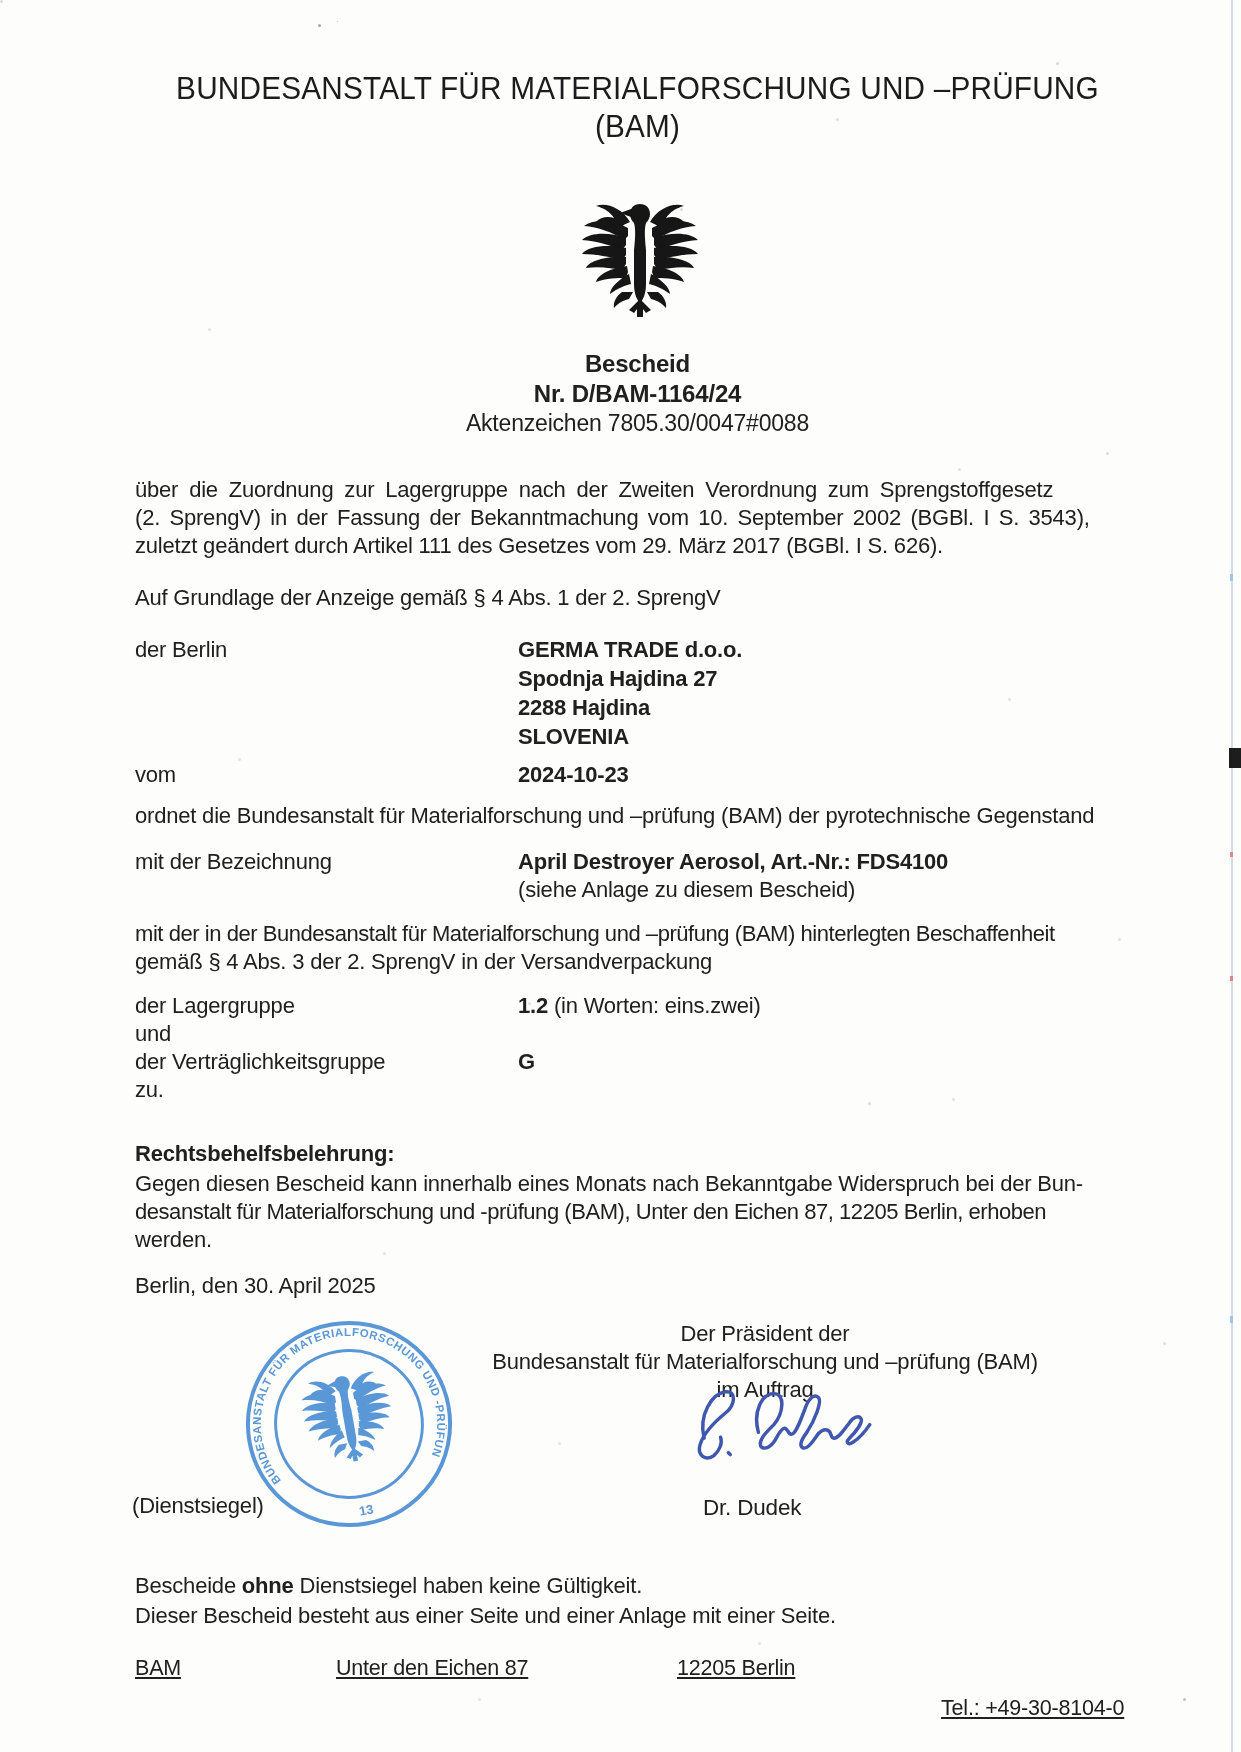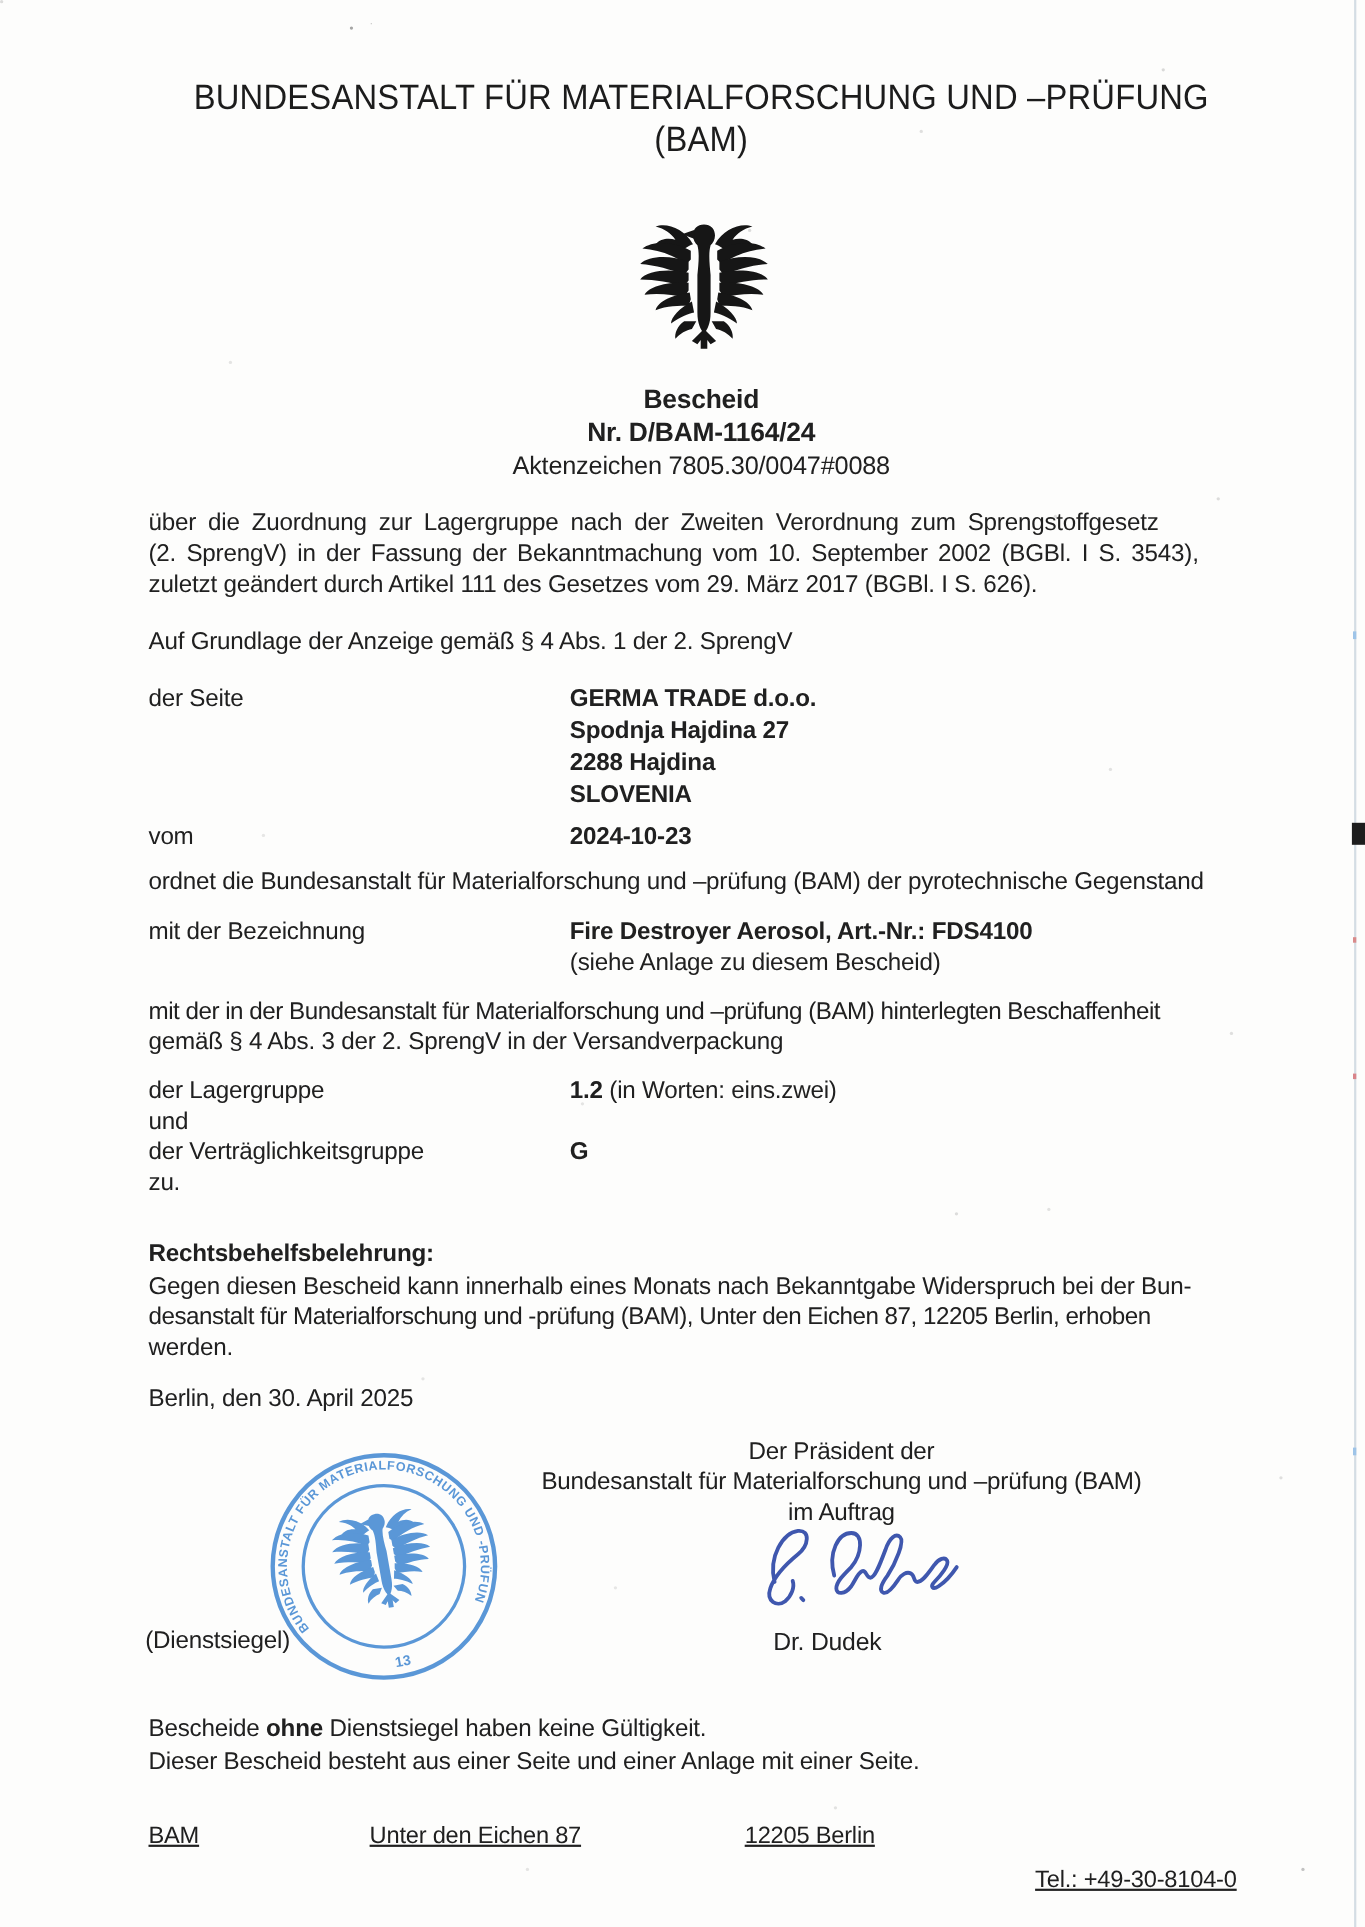--- a/index.html
+++ b/index.html
@@ -7,21 +7,21 @@
     position:relative;
     width:1241px;height:1752px;
     background:#fdfdfc;
     margin:0 auto;
     overflow:hidden;
     font-family:"Liberation Sans","DejaVu Sans",sans-serif;
     color:#202020;
     -webkit-font-smoothing:antialiased;
   }
   .abs{position:absolute;white-space:nowrap;}
-  .ln{font-size:22px;letter-spacing:-0.2px;line-height:26px;}
+  .ln{font-size:22px;letter-spacing:-0.2px;line-height:26px;margin-top:15px;}
   .b{font-weight:bold;}
   .center-box{left:135px;width:1005px;text-align:center;}
   .title{font-size:32px;letter-spacing:0.2px;transform:scaleX(0.93);transform-origin:50% 50%;color:#1c1c1c;}
   .hdg{font-size:24px;font-weight:bold;letter-spacing:-0.2px;}
   .akt{font-size:23px;letter-spacing:-0.2px;}
   .tight{letter-spacing:-0.45px;}
   .wide{word-spacing:5px;}
   .wide2{word-spacing:3.5px;}
   .pres-box{left:480px;width:570px;text-align:center;}
   .sig-name{font-size:22.5px;}
@@ -96,33 +96,33 @@
   <div class="abs center-box hdg" style="top:350px">Bescheid</div>
   <div class="abs center-box hdg" style="top:380px">Nr. D/BAM-1164/24</div>
   <div class="abs center-box akt" style="top:410px">Aktenzeichen 7805.30/0047#0088</div>
 
   <div class="abs ln wide" style="left:135px;top:462px">über die Zuordnung zur Lagergruppe nach der Zweiten Verordnung zum Sprengstoffgesetz</div>
   <div class="abs ln wide2" style="left:135px;top:490px">(2. SprengV) in der Fassung der Bekanntmachung vom 10. September 2002 (BGBl. I S. 3543),</div>
   <div class="abs ln" style="left:135px;top:518px">zuletzt geändert durch Artikel 111 des Gesetzes vom 29. März 2017 (BGBl. I S. 626).</div>
 
   <div class="abs ln" style="left:135px;top:570px">Auf Grundlage der Anzeige gemäß § 4 Abs. 1 der 2. SprengV</div>
 
-  <div class="abs ln" style="left:135px;top:622px">der Seite</div>
+  <div class="abs ln" style="left:135px;top:622px">der Berlin</div>
   <div class="abs ln b" style="left:518px;top:622px">GERMA TRADE d.o.o.</div>
   <div class="abs ln b" style="left:518px;top:651px">Spodnja Hajdina 27</div>
   <div class="abs ln b" style="left:518px;top:680px">2288 Hajdina</div>
   <div class="abs ln b" style="left:518px;top:709px">SLOVENIA</div>
 
   <div class="abs ln" style="left:135px;top:747px">vom</div>
   <div class="abs ln b" style="left:518px;top:747px">2024-10-23</div>
 
   <div class="abs ln" style="left:135px;top:788px">ordnet die Bundesanstalt für Materialforschung und –prüfung (BAM) der pyrotechnische Gegenstand</div>
 
   <div class="abs ln" style="left:135px;top:834px">mit der Bezeichnung</div>
-  <div class="abs ln b" style="left:518px;top:834px">Fire Destroyer Aerosol, Art.-Nr.: FDS4100</div>
+  <div class="abs ln b" style="left:518px;top:834px">April Destroyer Aerosol, Art.-Nr.: FDS4100</div>
   <div class="abs ln" style="left:518px;top:862px">(siehe Anlage zu diesem Bescheid)</div>
 
   <div class="abs ln tight" style="left:135px;top:906px">mit der in der Bundesanstalt für Materialforschung und –prüfung (BAM) hinterlegten Beschaffenheit</div>
   <div class="abs ln" style="left:135px;top:934px">gemäß § 4 Abs. 3 der 2. SprengV in der Versandverpackung</div>
 
   <div class="abs ln" style="left:135px;top:978px">der Lagergruppe</div>
   <div class="abs ln" style="left:518px;top:978px"><span class="b">1.2</span><span> (in Worten: eins.zwei)</span></div>
   <div class="abs ln" style="left:135px;top:1006px">und</div>
   <div class="abs ln" style="left:135px;top:1034px">der Verträglichkeitsgruppe</div>
   <div class="abs ln b" style="left:518px;top:1034px">G</div>

